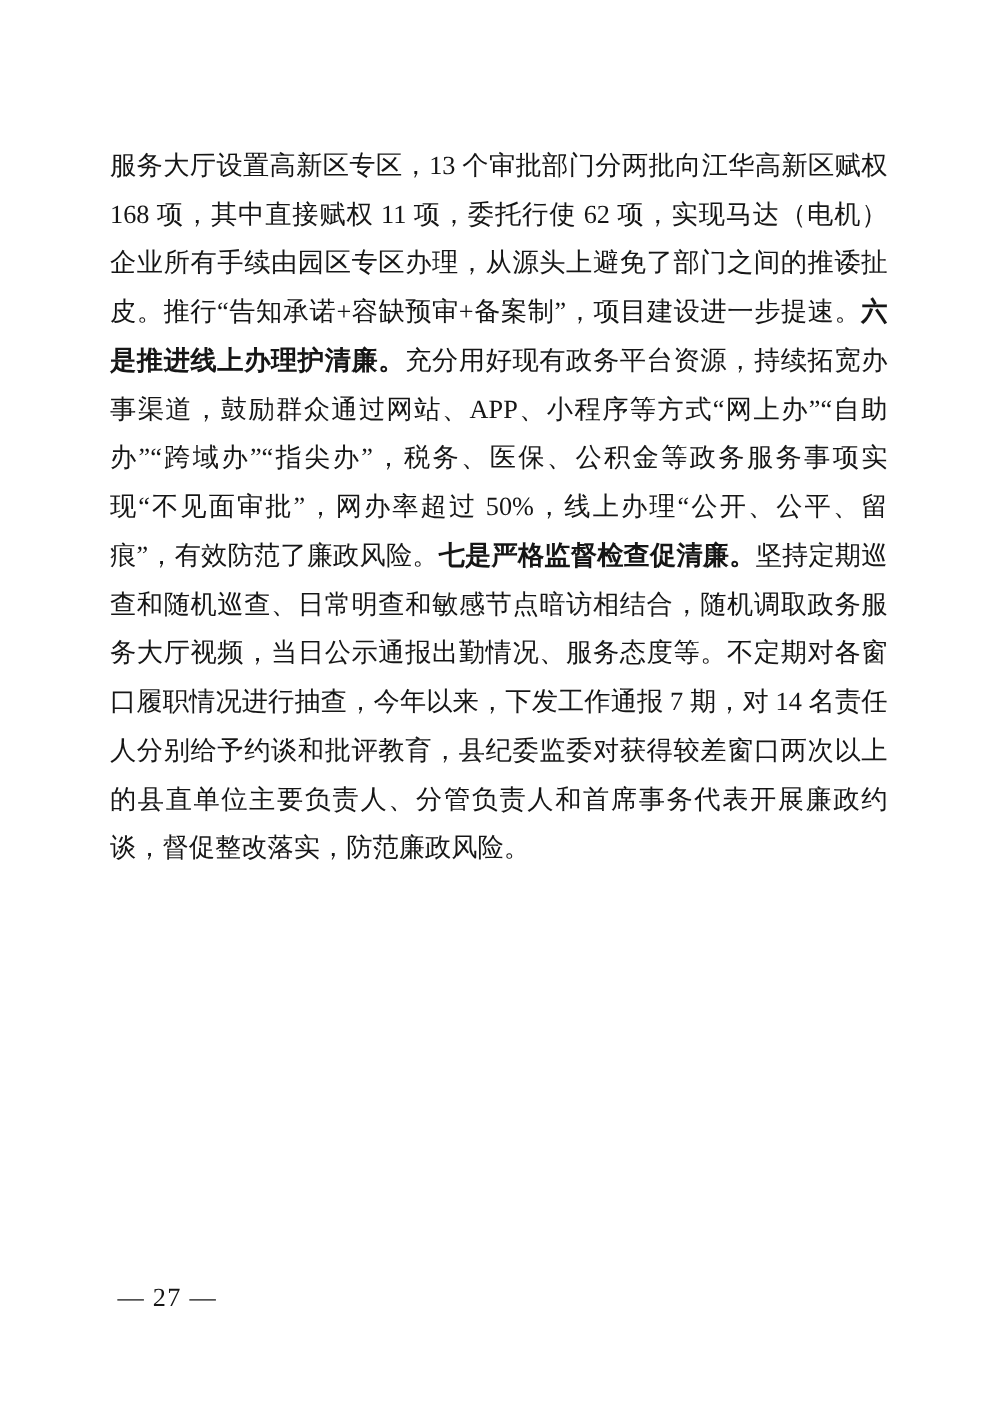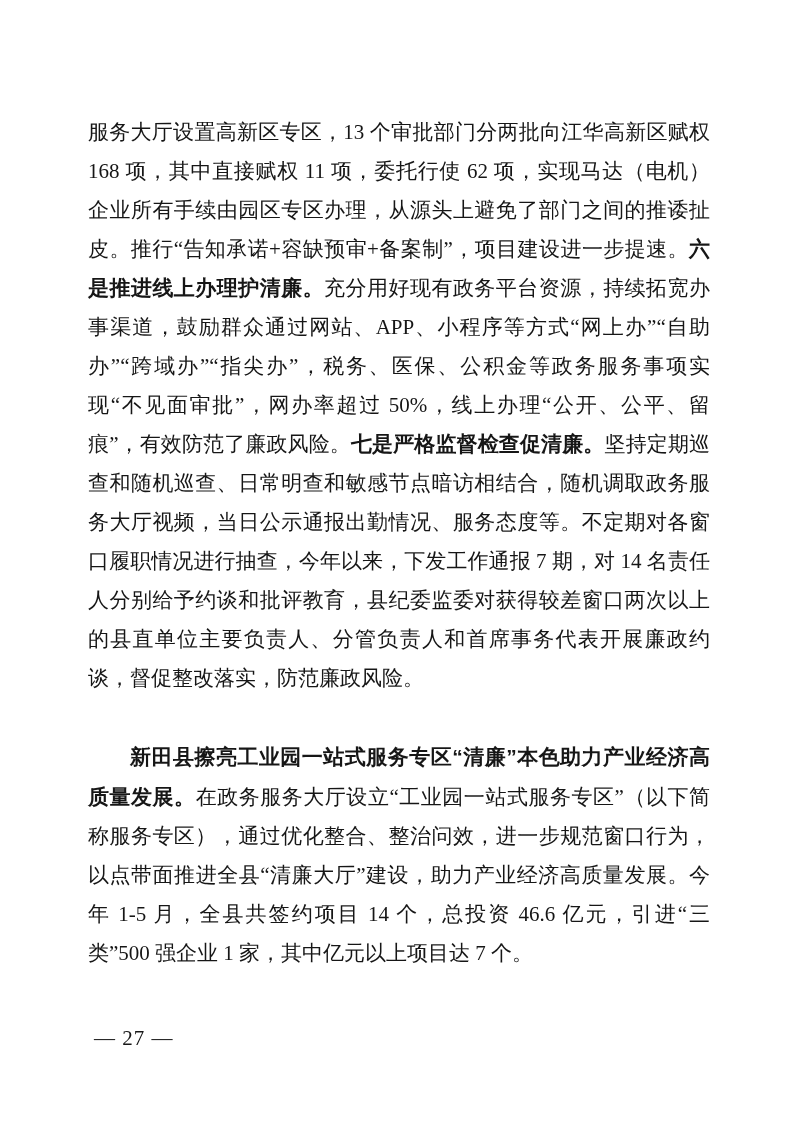--- a/index.html
+++ b/index.html
@@ -55,19 +55,18 @@
 </style>
 </head>
 <body>
 
 <div class="page">
 
   <div class="text-block">
 
     <p class="body-paragraph para-1"><span class="seg">服务大厅设置高新区专区，13 个审批部门分两批向江华高新区赋权 168 项，其中直接赋权 11 项，委托行使 62 项，实现马达（电机）企业所有手续由园区专区办理，从源头上避免了部门之间的推诿扯皮。推行“告知承诺+容缺预审+备案制”，项目建设进一步提速。</span><span class="seg seg-bold-kai">六是推进线上办理护清廉。</span><span class="seg">充分用好现有政务平台资源，持续拓宽办事渠道，鼓励群众通过网站、APP、小程序等方式“网上办”“自助办”“跨域办”“指尖办”，税务、医保、公积金等政务服务事项实现“不见面审批”，网办率超过 50%，线上办理“公开、公平、留痕”，有效防范了廉政风险。</span><span class="seg seg-bold-kai">七是严格监督检查促清廉。</span><span class="seg">坚持定期巡查和随机巡查、日常明查和敏感节点暗访相结合，随机调取政务服务大厅视频，当日公示通报出勤情况、服务态度等。不定期对各窗口履职情况进行抽查，今年以来，下发工作通报 7 期，对 14 名责任人分别给予约谈和批评教育，县纪委监委对获得较差窗口两次以上的县直单位主要负责人、分管负责人和首席事务代表开展廉政约谈，督促整改落实，防范廉政风险。</span></p>
 
-    <p class="body-paragraph para-2"><span class="seg seg-lead-bold">新田县擦亮工业园一站式服务专区“清廉”本色助力产业经济高质量发展。</span><span class="seg">在政务服务大厅设立“工业园一站式服务专区”（以下简称服务专区），通过优化整合、整治问效，进一步规范窗口行为，以点带面推进全县“清廉大厅”建设，助力产业经济高质量发展。今年 1-5 月，全县共签约项目 14 个，总投资 46.6 亿元，引进“三类”500 强企业 1 家，其中亿元以上项目达 7 个。</span></p>
 
   </div>
 
   <div class="page-footer">— 27 —</div>
 
 </div>
 
 </body></html>

